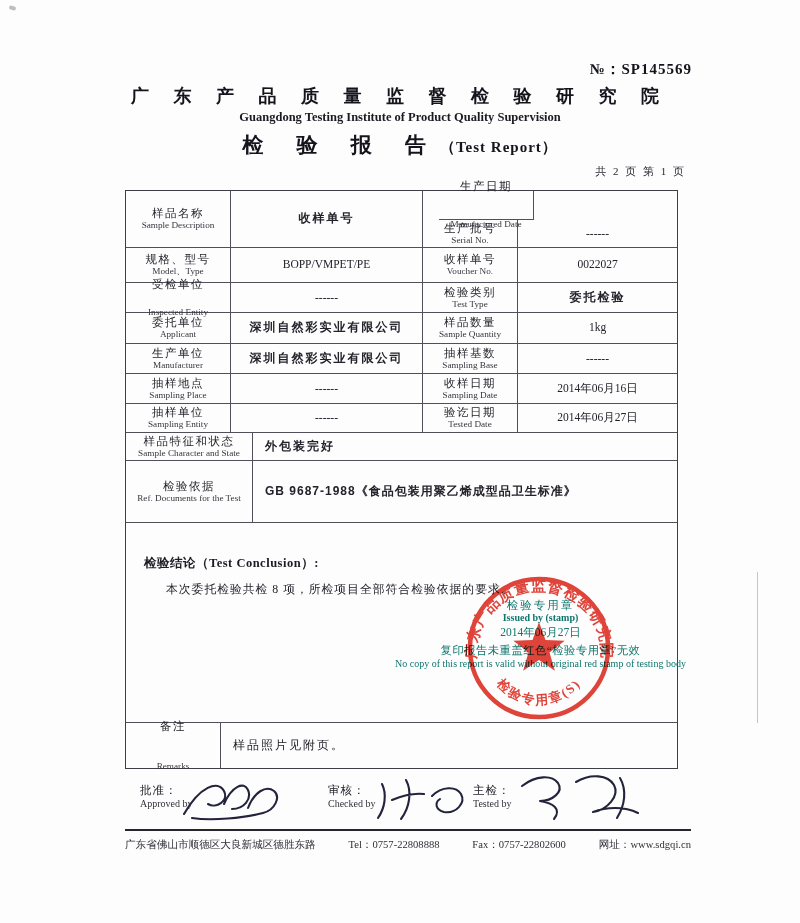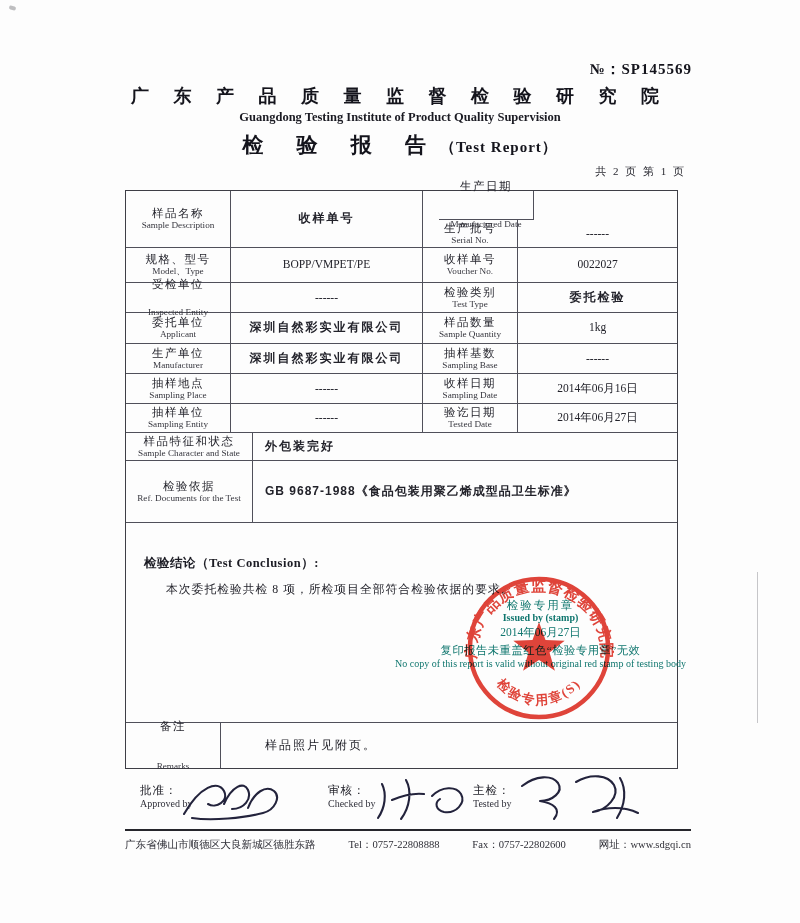--- a/index.html
+++ b/index.html
@@ -217,21 +217,21 @@
           <textPath href="#arcBottom" startOffset="50%" text-anchor="middle">检验专用章(S)</textPath>
         </text>
       </svg>
     </div>
 
     <div class="cell lab noB" style="left:0;top:532px;width:95px;height:45px;gap:28px;">
       <span class="zh">备注</span>
       <span class="en">Remarks</span>
     </div>
     <div class="cell noR noB leftal" style="left:95px;top:532px;width:456px;height:45px;">
-      <span class="val hei" style="font-weight:400;margin-left:32px;">样品照片见附页。</span>
+      <span class="val hei" style="font-weight:400;">样品照片见附页。</span>
     </div>
   </div>
 
   <div class="abs artifact-line" style="left:757px;top:572px;height:151px;"></div>
 
   <div class="abs sig-label" style="left:140px;top:783px;">
     <div class="zh">批准：</div>
     <div class="en">Approved by</div>
   </div>
   <svg class="abs sig-svg" style="left:178px;top:776px;" width="110" height="50" viewBox="0 0 110 50">

